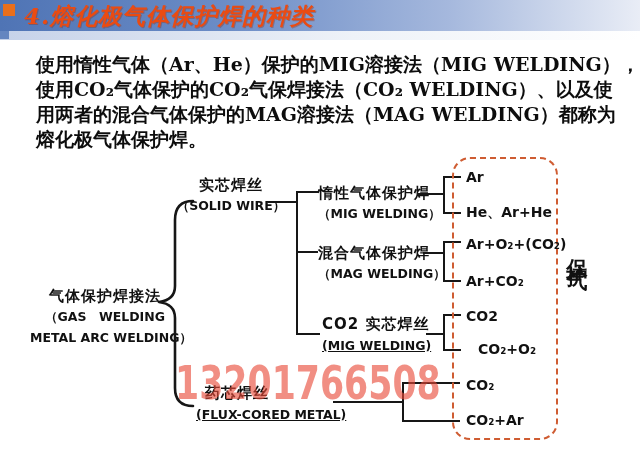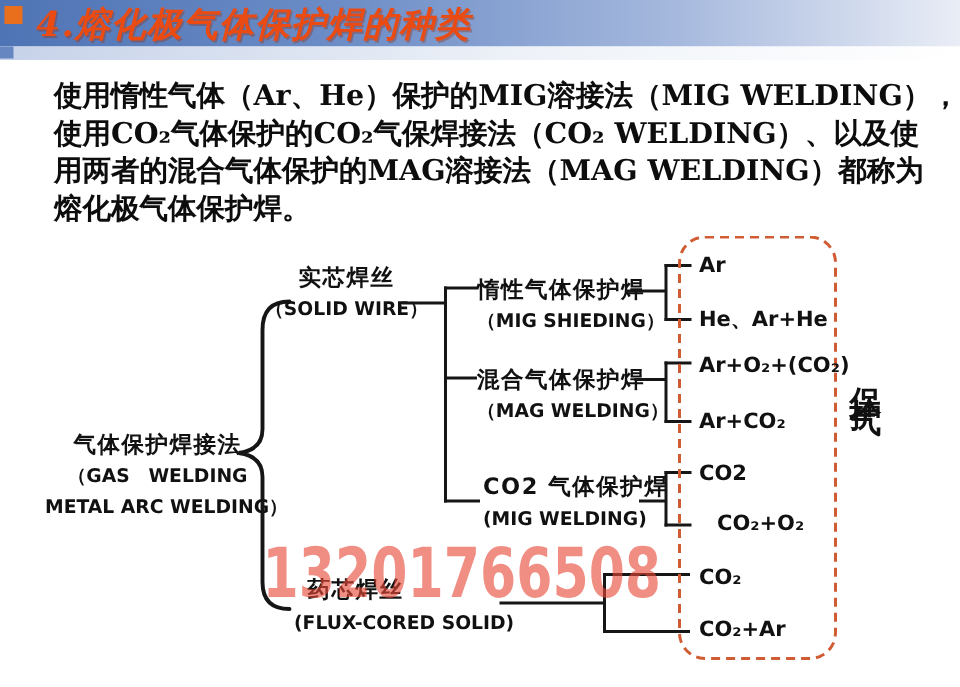--- a/index.html
+++ b/index.html
@@ -31,21 +31,21 @@
     position:absolute; left:36px; top:52px; width:596px;
     font-family:"DejaVu Serif","Liberation Serif",serif;
     font-weight:bold; font-size:19px; line-height:25px; color:#0d0d0d;
     white-space:nowrap;
   }
   
   .node { position:absolute; text-align:center; color:#111; }
   .node .zh { font-size:15px; font-weight:bold; letter-spacing:1px; white-space:nowrap; }
   .node .en { font-size:12.5px; font-weight:bold; white-space:nowrap; margin-top:3px; }
   .zh-line { position:absolute; font-size:15px; font-weight:bold; color:#111; letter-spacing:1px; white-space:nowrap; }
-  .en-line { position:absolute; font-size:12.5px; font-weight:bold; color:#111; white-space:nowrap; }
+  .en-line { position:absolute; font-size:12.5px; font-weight:bold; color:#111; white-space:nowrap;text-decoration:underline; }
   .gas { position:absolute; left:466px; font-size:14px; font-weight:bold; color:#111; white-space:nowrap; }
   
   .hl, .vl { position:absolute; background:#161616; }
   .hl { height:2px; } .vl { width:2px; }
   
   .gas-box {
     position:absolute; left:452px; top:157px; width:106px; height:283px;
     border:2.5px dashed #cf5c32; border-radius:18px;
   }
   .shield-label {
@@ -90,31 +90,31 @@
   <svg class="brace-svg" width="48" height="216" viewBox="0 0 48 216">
     <path d="M40,5 Q22,5 22,24 L22,90 Q22,104 6,106 Q22,108 22,122 L22,192 Q22,210 40,210" fill="none" stroke="#161616" stroke-width="2.6" stroke-linecap="round"></path>
   </svg>
 
   <div class="node" style="left:172px; top:176px; width:118px;">
     <div class="zh">实芯焊丝</div>
     <div class="en">（SOLID WIRE）</div>
   </div>
 
   <div class="zh-line" style="left:205px; top:384px;">药芯焊丝</div>
-  <div class="en-line" style="left:196px; top:407px;">(FLUX-CORED SOLID)</div>
+  <div class="en-line" style="left:196px; top:407px;">(FLUX-CORED METAL)</div>
 
   <div class="node" style="left:318px; top:184px; width:112px;">
     <div class="zh">惰性气体保护焊</div>
-    <div class="en">（MIG SHIEDING）</div>
+    <div class="en">（MIG WELDING）</div>
   </div>
   <div class="node" style="left:318px; top:244px; width:112px;">
     <div class="zh">混合气体保护焊</div>
     <div class="en">（MAG WELDING）</div>
   </div>
-  <div class="zh-line" style="left:322px; top:315px;">CO2 气体保护焊</div>
+  <div class="zh-line" style="left:322px; top:315px;">CO2 实芯焊丝</div>
   <div class="en-line" style="left:322px; top:338px;">(MIG WELDING)</div>
 
   <div class="hl" style="left:268px; top:201px; width:30px;"></div>
   <div class="vl" style="left:296px; top:191px; height:144px;"></div>
   <div class="hl" style="left:296px; top:191px; width:22px;"></div>
   <div class="hl" style="left:296px; top:251px; width:22px;"></div>
   <div class="hl" style="left:296px; top:333px; width:24px;"></div>
 
   <div class="hl" style="left:417px; top:193px; width:27px;"></div>
   <div class="vl" style="left:443px; top:176px; height:38px;"></div>

